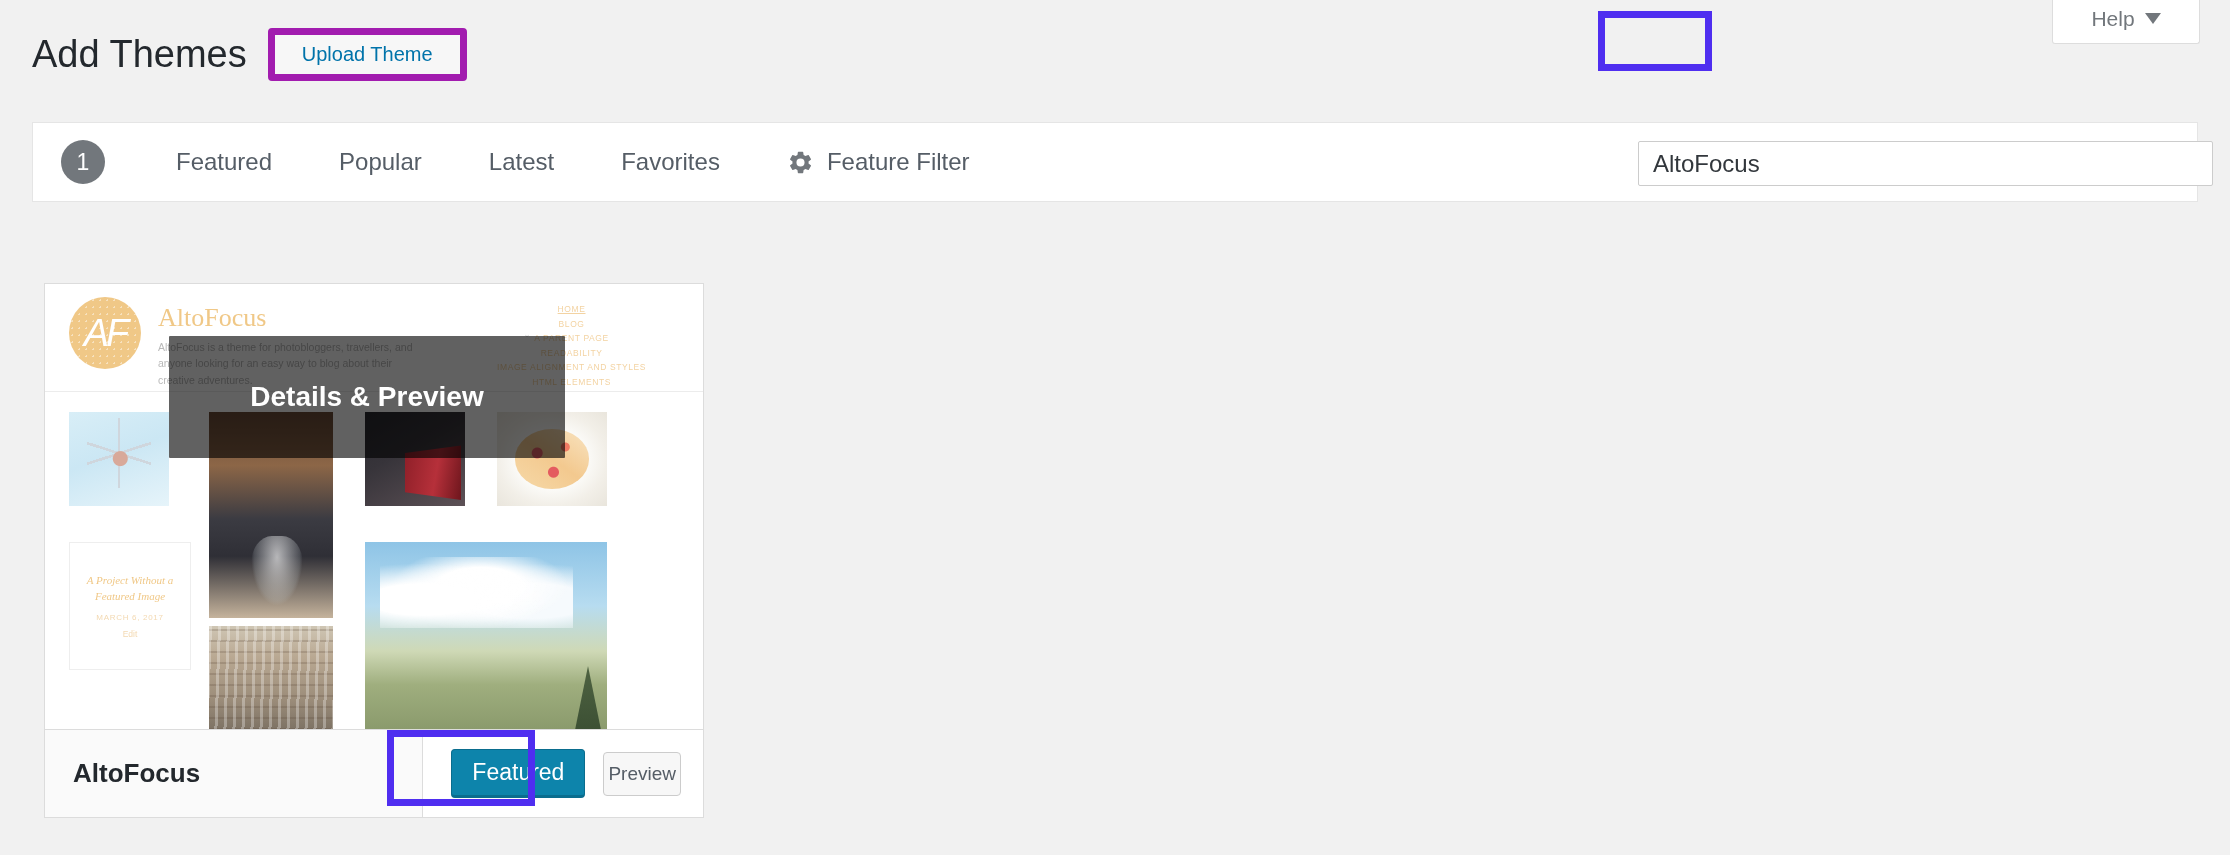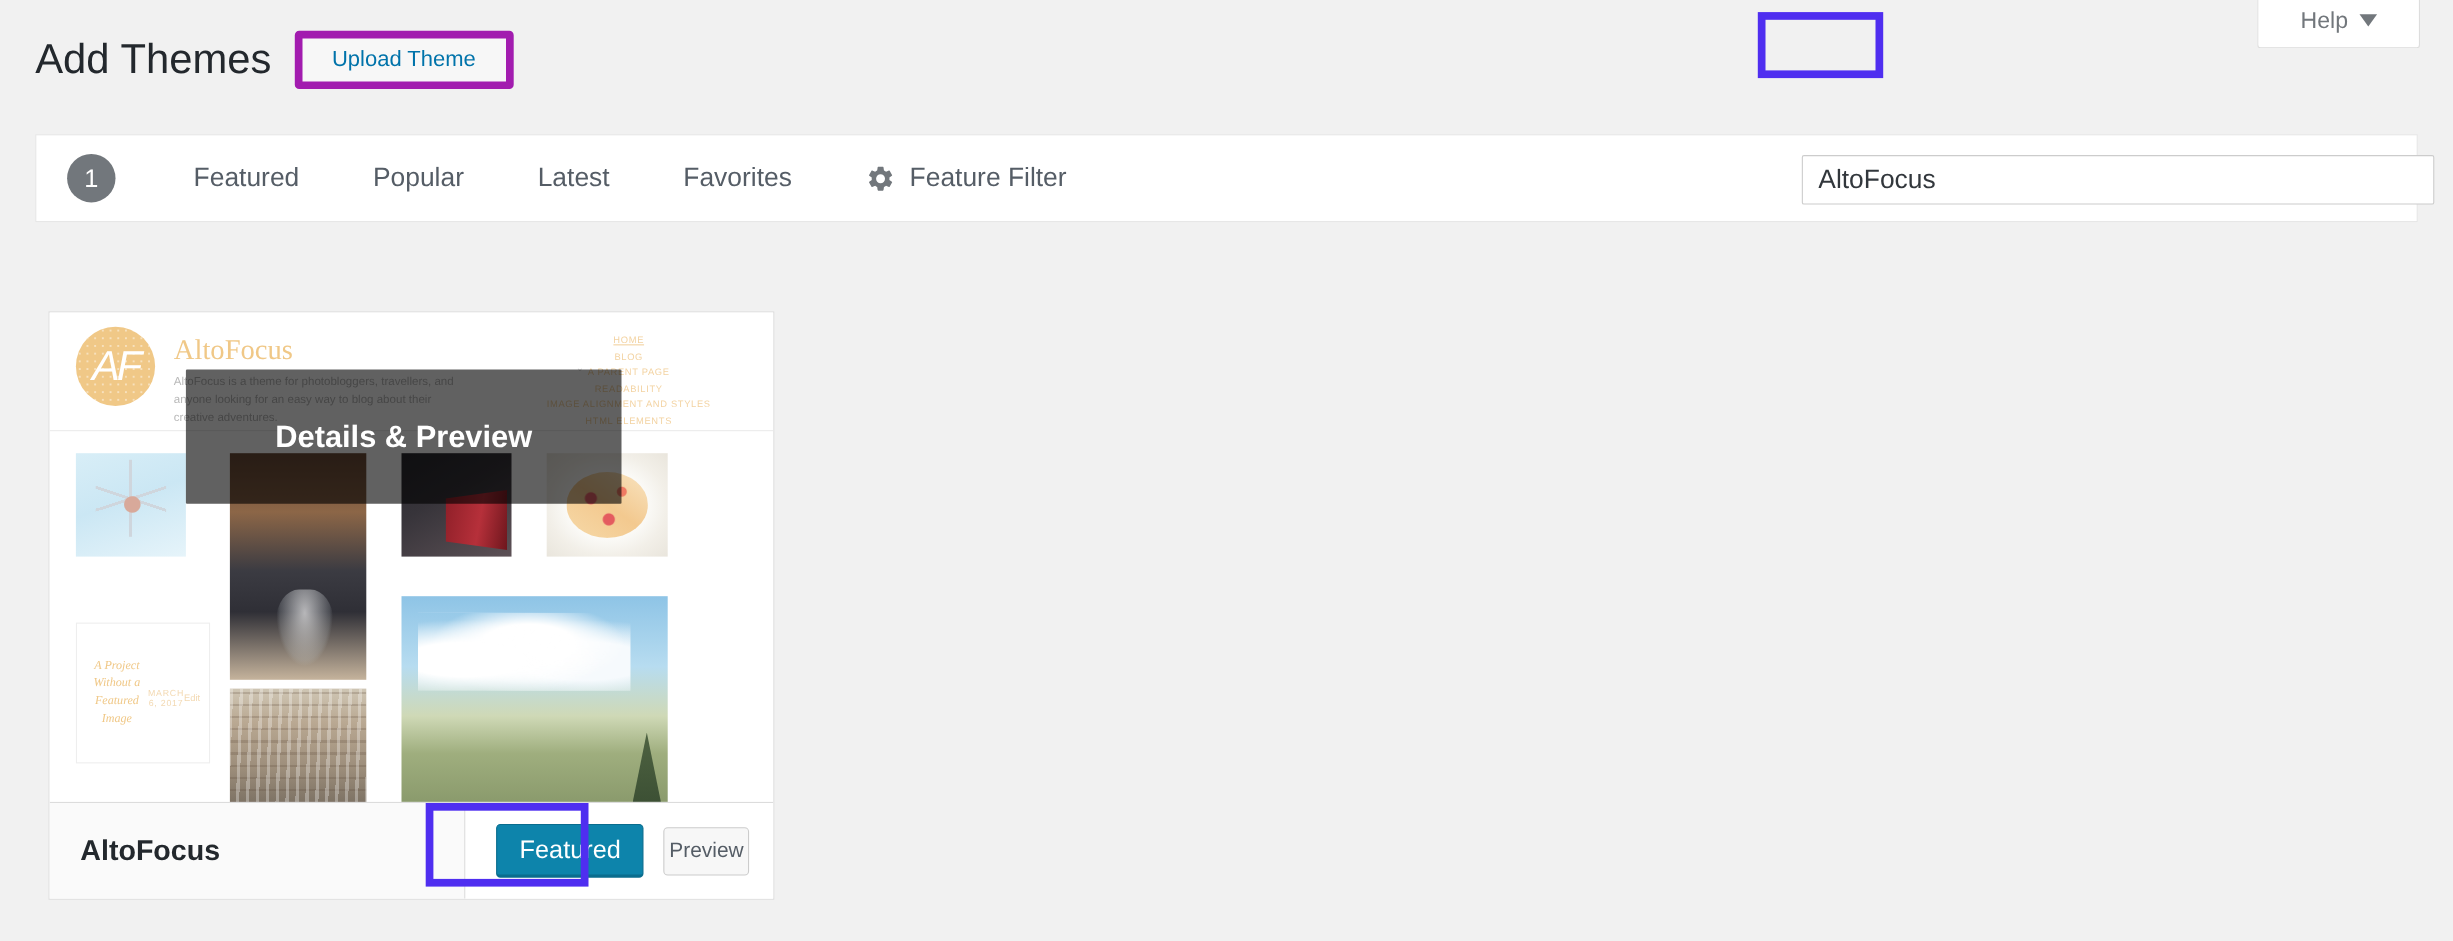--- a/index.html
+++ b/index.html
@@ -301,26 +301,25 @@
       radial-gradient(circle at 52% 72%, #e45b5f 5px, transparent 6px),
       linear-gradient(35deg,#f6d9a8 0%, #f3c98f 50%, #f8e4c2 100%);
     border-radius: 50%;
   }
 
   .tile-textcard {
     left: 24px; top: 150px; width: 122px; height: 128px;
     border: 1px solid #eee;
     background: #fff;
     display: flex;
-    flex-direction: row;
+    flex-direction: column;
     align-items: center;
     justify-content: center;
     text-align: center;
     padding: 0 8px;
-    margin-top: 24px;
   }
   .tc-title {
     font-family: "Liberation Serif", serif;
     font-style: italic;
     font-size: 11px;
     color: #f0c887;
     line-height: 1.45;
   }
   .tc-date {
     margin-top: 9px;

